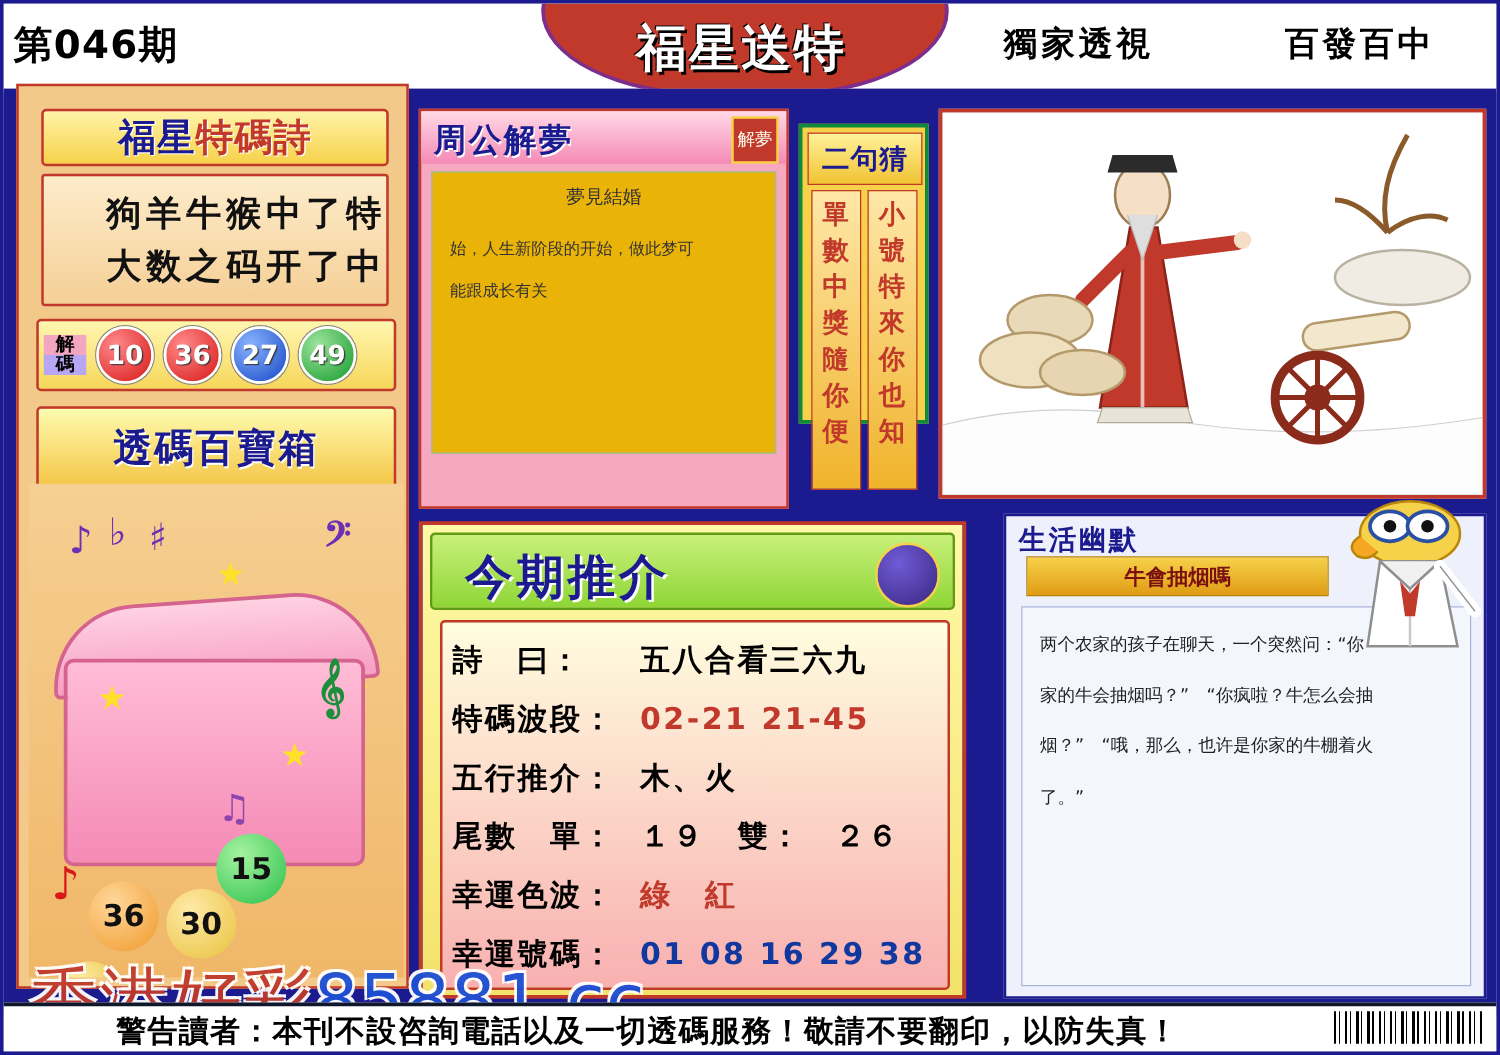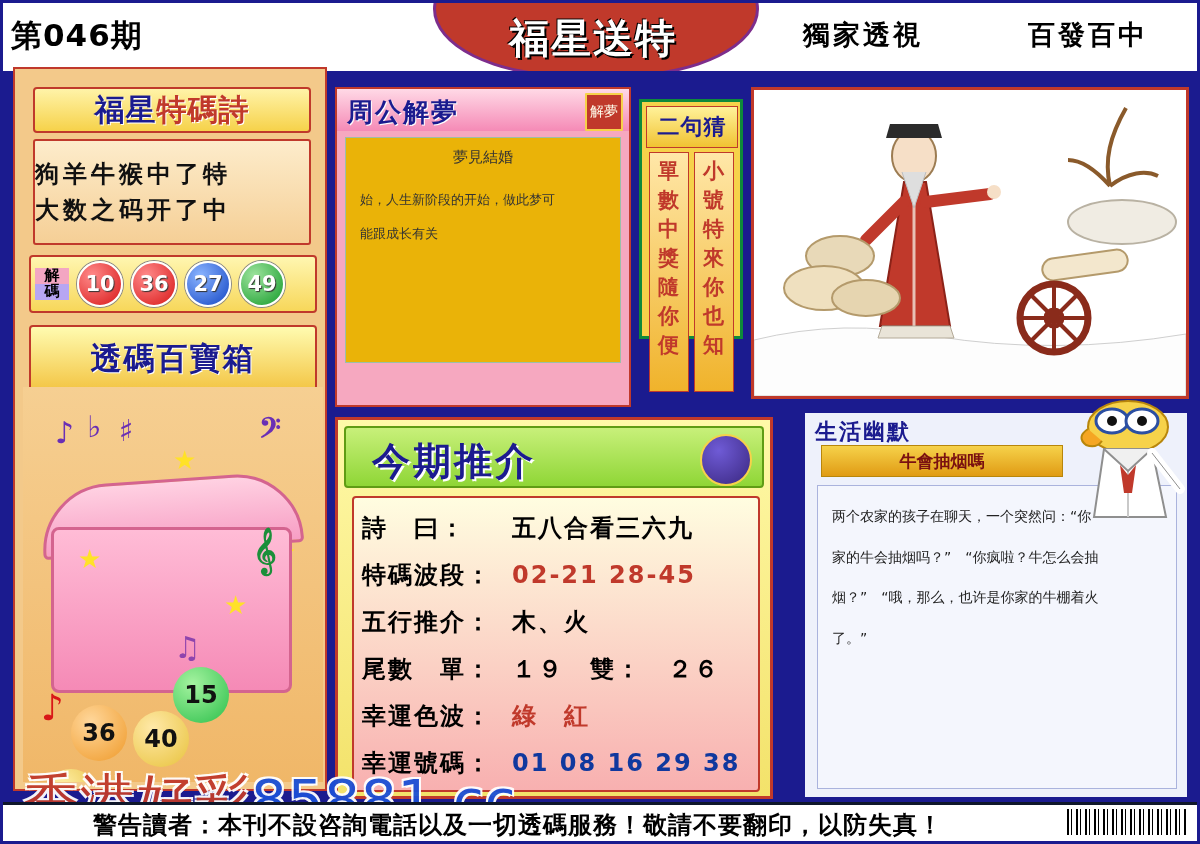--- a/index.html
+++ b/index.html
@@ -73,21 +73,21 @@
   }
   .panel-poem-title span em{font-style:normal;color:#c0392b;}
   .poem-box{
     position:absolute;left:18px;top:70px;width:278px;height:106px;
     background:linear-gradient(#fdeccb,#f5cf96);
     border:2px solid #c0392b;border-radius:3px;
     box-sizing:border-box;
     display:flex;flex-direction:column;justify-content:center;
   }
   .poem-line{
-    text-align:left;font-size:24px;font-weight:bold;color:#111;
+    text-align:right;font-size:28px;font-weight:bold;color:#111;
     letter-spacing:4px;line-height:1.5;
   }
   .decode-row{
     position:absolute;left:14px;top:186px;width:288px;height:58px;
     background:linear-gradient(#fff6b0,#f7d75a);
     border:2px solid #c0392b;border-radius:4px;
     box-sizing:border-box;
     display:flex;align-items:center;
   }
   .decode-label{
@@ -351,21 +351,21 @@
       <div class="chest-lid"></div>
       <div class="chest">
         <div class="star" style="left:24px;top:14px;">★</div>
         <div class="star" style="left:170px;top:60px;">★</div>
         <div class="note" style="left:120px;top:100px;color:#8e44ad;">♫</div>
       </div>
       <div class="note" style="left:230px;top:140px;color:#1b8f3a;font-size:40px;">𝄞</div>
       <div class="note" style="left:18px;top:300px;color:#d81717;font-size:36px;">♪</div>
       <div class="art-ball" style="left:150px;top:280px;background:radial-gradient(circle at 35% 30%,#a5f3a0,#2bbf4a);">15</div>
       <div class="art-ball" style="left:48px;top:318px;background:radial-gradient(circle at 35% 30%,#ffd79b,#ef9a2a);">36</div>
-      <div class="art-ball" style="left:110px;top:324px;background:radial-gradient(circle at 35% 30%,#ffe9a8,#e8c23c);">40</div>
+      <div class="art-ball" style="left:110px;top:324px;background:radial-gradient(circle at 35% 30%,#ffe9a8,#e8c23c);">30</div>
       <div class="art-ball" style="left:20px;top:382px;background:radial-gradient(circle at 35% 30%,#fff0a8,#e2b52c);">47</div>
     </div>
   </div>
 
   <div class="dream-box">
     <div class="dream-head">
       <div class="t">周公解夢</div>
       <div class="dream-stamp">解夢</div>
     </div>
     <div class="dream-body">
@@ -426,21 +426,21 @@
       <div class="t">今期推介</div>
       <div class="tuijie-logo"></div>
     </div>
     <div class="tuijie-rows">
       <div class="trow">
         <div class="lbl">詩　曰：</div>
         <div class="val">五八合看三六九</div>
       </div>
       <div class="trow">
         <div class="lbl">特碼波段：</div>
-        <div class="val val-red">02-21  28-45</div>
+        <div class="val val-red">02-21  21-45</div>
       </div>
       <div class="trow">
         <div class="lbl">五行推介：</div>
         <div class="val">木、火</div>
       </div>
       <div class="trow">
         <div class="lbl">尾數　單：</div>
         <div class="val">１９　雙：　２６</div>
       </div>
       <div class="trow">

